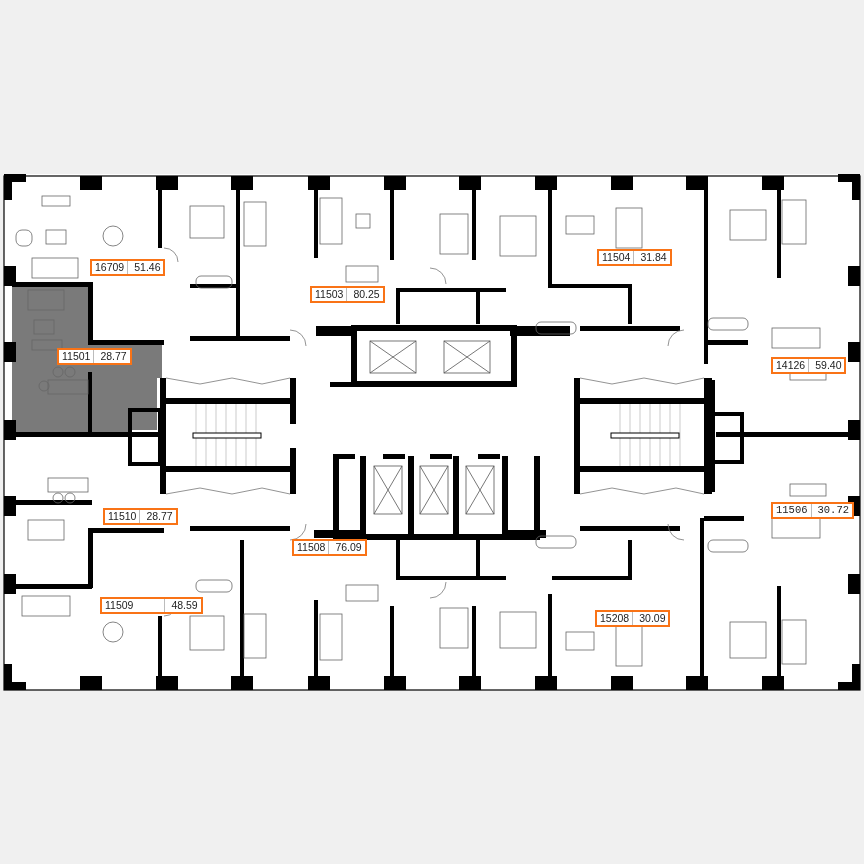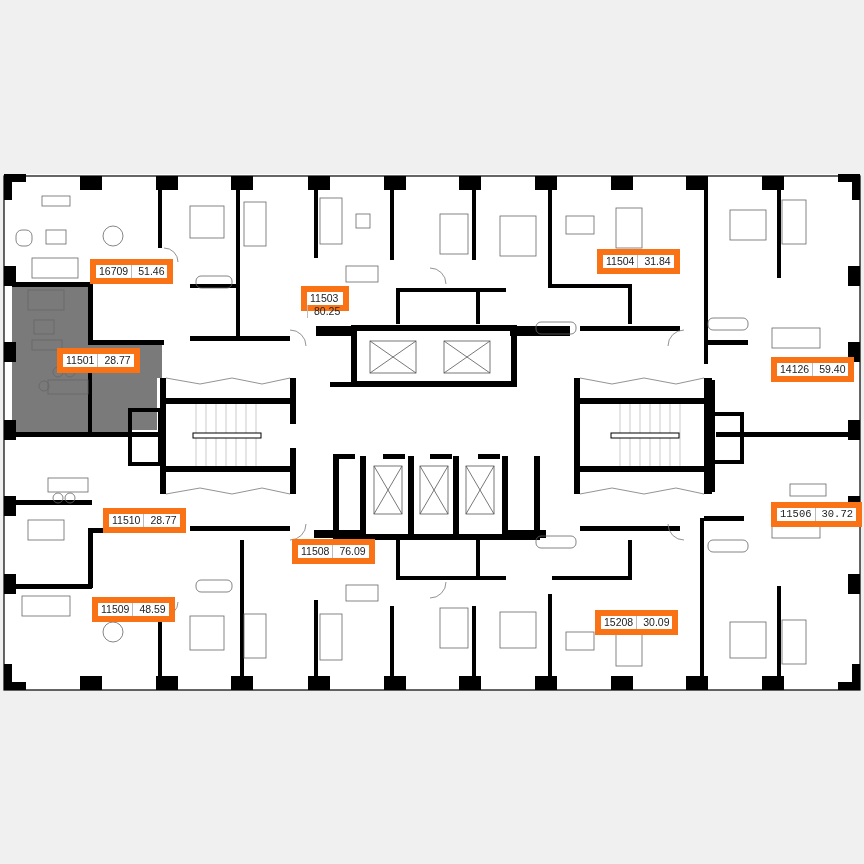--- a/index.html
+++ b/index.html
@@ -1,18 +1,18 @@
 <!DOCTYPE html>
 <html><head>
 <meta charset="utf-8">
 <style>
   html, body { margin:0; padding:0; }
   body { width:864px; height:864px; background:#f0f0f0; position:relative; overflow:hidden; font-family:"Liberation Sans", sans-serif; }
   #plan { position:absolute; left:0; top:0; width:864px; height:864px; }
-  .unit-label { position:absolute; display:flex; font-size:10.5px; color:#222; background:#fff; border:6px solid #f97316; line-height:13px; height:13px; white-space:nowrap; }
+  .unit-label { position:absolute; display:flex; font-size:10.5px; color:#222; background:#fff; border:2px solid #f97316; line-height:13px; height:13px; white-space:nowrap; }
   .unit-label span { padding:0 3px; }
   .unit-label span + span { border-left:1px solid #bcbcbc;padding-left:6px; }
   .unit-area { cursor:pointer; }
 </style>
 </head>
 <body>
 
 <svg id="plan" viewBox="0 0 864 864" xmlns="http://www.w3.org/2000/svg">
 
   <rect x="4" y="174" width="856" height="516" fill="#ffffff"></rect>
@@ -276,21 +276,21 @@
 </svg>
 
 <div class="unit-label" style="left:57px;top:348px;">
   <span>11501</span>
   <span>28.77</span>
 </div>
 <div class="unit-label" style="left:90px;top:259px;">
   <span>16709</span>
   <span>51.46</span>
 </div>
-<div class="unit-label" style="left:301px;top:286px;flex-direction:column;">
+<div class="unit-label" style="left:310px;top:286px;">
   <span>11503</span>
   <span>80.25</span>
 </div>
 <div class="unit-label" style="left:597px;top:249px;">
   <span>11504</span>
   <span>31.84</span>
 </div>
 <div class="unit-label" style="left:771px;top:357px;">
   <span>14126</span>
   <span>59.40</span>
@@ -300,20 +300,20 @@
   <span>30.72</span>
 </div>
 <div class="unit-label" style="left:595px;top:610px;">
   <span>15208</span>
   <span>30.09</span>
 </div>
 <div class="unit-label" style="left:292px;top:539px;">
   <span>11508</span>
   <span>76.09</span>
 </div>
-<div class="unit-label" style="left:92px;top:597px;">
+<div class="unit-label" style="left:100px;top:597px;gap:28px;">
   <span>11509</span>
   <span>48.59</span>
 </div>
 <div class="unit-label" style="left:73px;top:508px;margin-left:30px;">
   <span>11510</span>
   <span>28.77</span>
 </div>
 
 </body></html>

